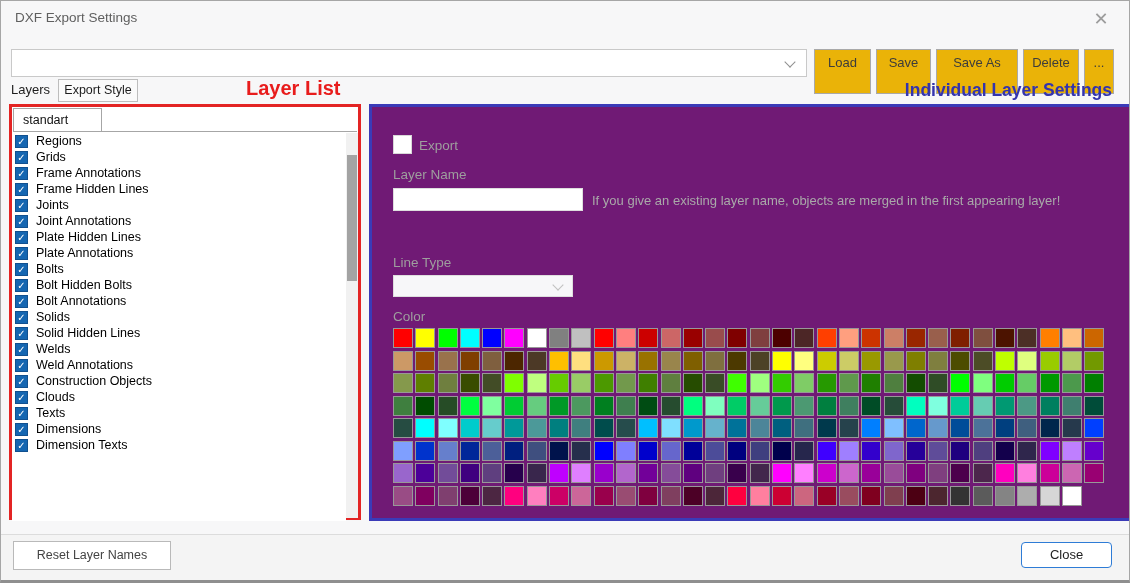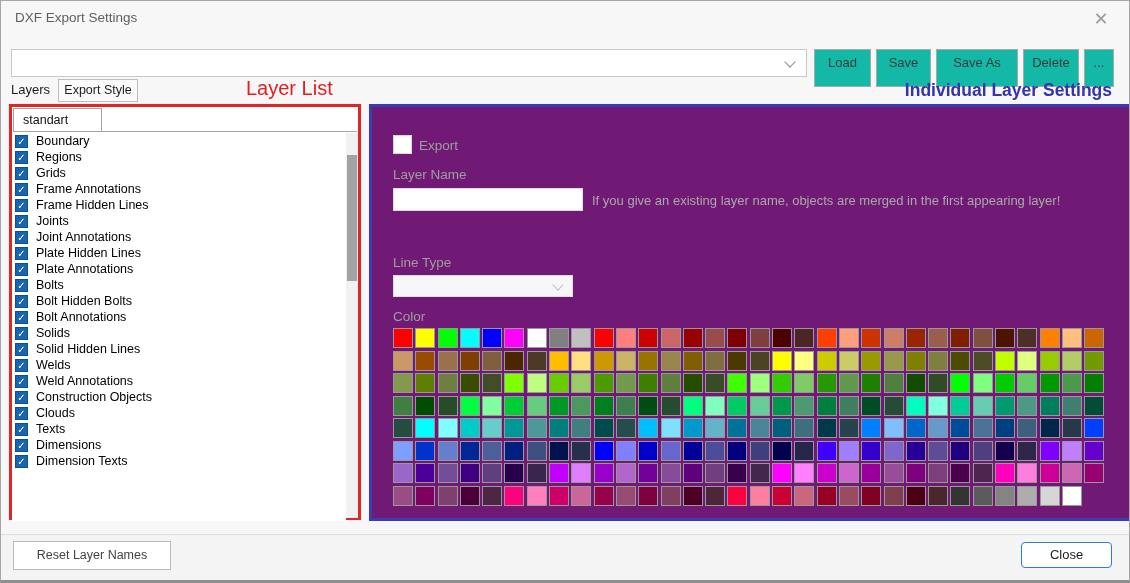--- a/index.html
+++ b/index.html
@@ -12,33 +12,33 @@
   
   .title { position:absolute; left:14px; top:9px; font-size:13.5px; color:#5f5f5f; }
   .close-x { position:absolute; left:1086px; top:4px; width:28px; height:28px;
     color:#9d9d9d; font-size:18px; line-height:28px; text-align:center; cursor:default; }
   
   .combo { position:absolute; left:10px; top:48px; width:796px; height:28px;
     background:#fff; border:1px solid #c9c9c9; }
   .chev { position:absolute; width:8px; height:8px; border-right:1.6px solid #8f8f8f;
     border-bottom:1.6px solid #8f8f8f; transform:rotate(45deg); }
   .combo .chev { right:12px; top:8px; }
-  .tb-btn { position:absolute; top:48px; height:38px; background:#14b8a6; border:1px solid #a9a9a9;
+  .tb-btn { position:absolute; top:48px; height:45px; background:#eab308; border:1px solid #a9a9a9;
     font-size:13px; color:#3c3c3c; text-align:center; line-height:26px; }
   #btn-load   { left:813px; width:57px; }
   #btn-save   { left:875px; width:55px; }
   #btn-saveas { left:935px; width:82px; }
   #btn-delete { left:1022px; width:56px; }
   #btn-more   { left:1083px; width:30px; }
   
   .tab-layers { position:absolute; left:10px; top:81px; font-size:13px; color:#1d1d1d; }
   .tab-exportstyle { position:absolute; left:57px; top:78px; width:80px; height:23px;
     border:1px solid #bdbdbd; background:#fafafa; font-size:12.5px; color:#1d1d1d;
     text-align:center; line-height:21px; }
-  .ann-red { position:absolute; left:245px; top:76px; font-size:20px; font-weight:normal; }
+  .ann-red { position:absolute; left:245px; top:76px; font-size:20px; font-weight:bold; }
   .ann-blue { position:absolute; right:17px; top:79px; font-size:17.5px; font-weight:bold; }
   
   .red-panel { position:absolute; left:8px; top:103px; width:352px; height:416px;
     border:3px solid #e32424; background:#fff; }
   .inner-tab { position:absolute; left:1px; top:1px; width:89px; height:24px;
     border:1px solid #a6a6a6; background:#fff; font-size:12.5px; color:#111;
     padding-left:9px; line-height:22px; }
   .inner-tabline { position:absolute; left:1px; right:1px; top:24px; height:1px; background:#a6a6a6; }
   .layer-list { position:absolute; left:0px; top:26px; width:334px; height:388px;
     background:#fff; overflow:hidden; }
@@ -99,24 +99,20 @@
 
   <div class="tab-layers">Layers</div>
   <div class="tab-exportstyle">Export Style</div>
   <div class="ann-red" style="color: rgb(232, 28, 28);">Layer List</div>
   <div class="ann-blue" style="color: rgb(52, 52, 174);">Individual Layer Settings</div>
 
   <div class="red-panel">
     <div class="inner-tab">standart layers</div>
     <div class="inner-tabline"></div>
     <div class="layer-list">
-        <div class="layer-row">
-          <span class="cb checked"></span>
-          <span class="layer-label">Boundary</span>
-        </div>
         <div class="layer-row">
           <span class="cb checked"></span>
           <span class="layer-label">Regions</span>
         </div>
         <div class="layer-row">
           <span class="cb checked"></span>
           <span class="layer-label">Grids</span>
         </div>
         <div class="layer-row">
           <span class="cb checked"></span>

